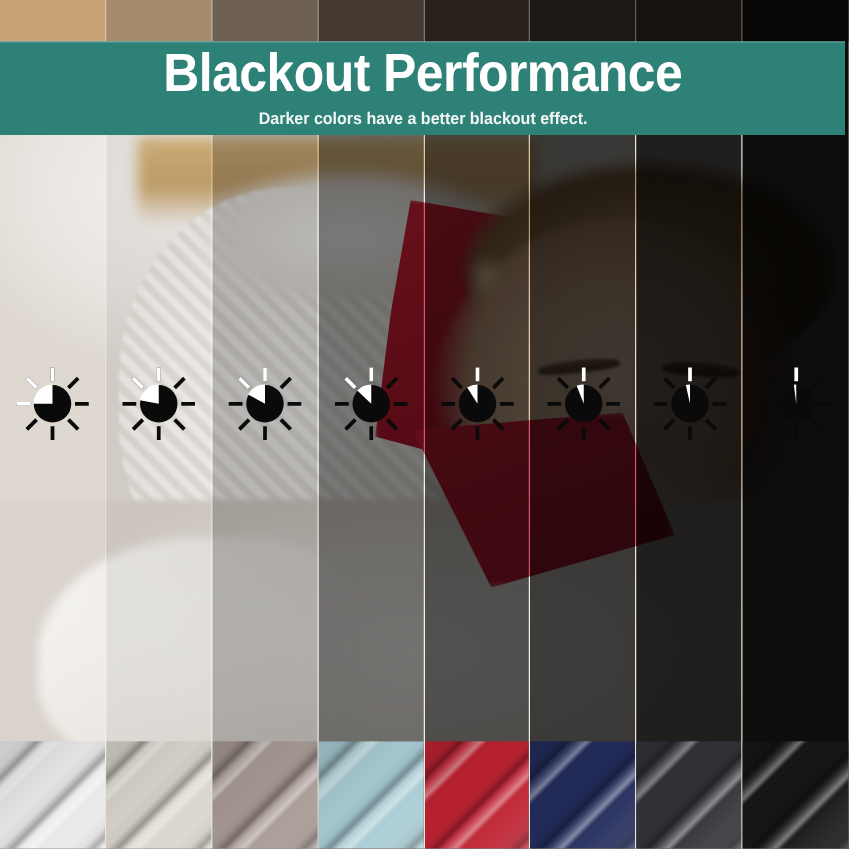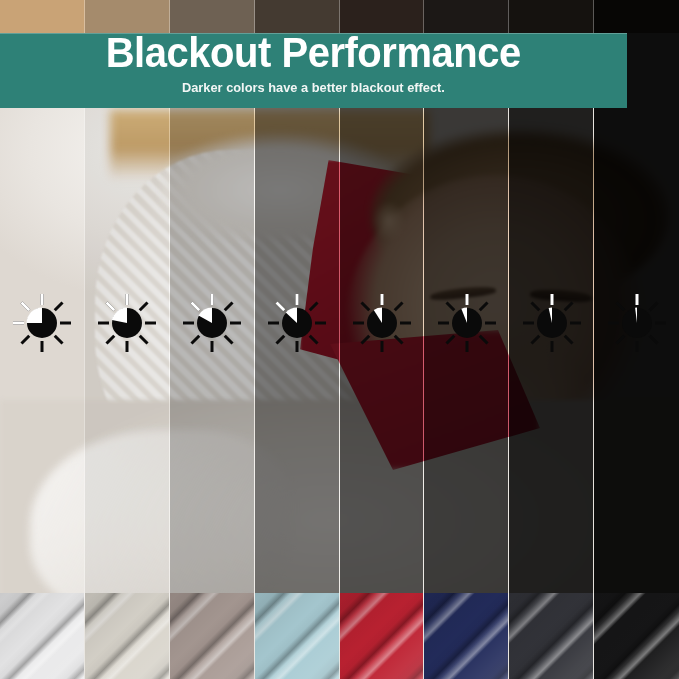--- a/index.html
+++ b/index.html
@@ -128,24 +128,24 @@
   .col:last-child { border-right:none; }
   .col .shade { position:absolute; inset:0; }
 
   
   .topstrip { position:absolute; left:0; top:0; width:679px; height:33px; display:flex; z-index:6; }
   .topstrip .tsw { height:33px; border-right:1px solid rgba(255,255,255,.30); }
   .topstrip .tsw:last-child { border-right:none; }
 
   
   .banner {
-    position:absolute; left:0; top:33px; width:627px; height:75px;
+    position:absolute; left:0; top:33px; width:676px; height:75px;
     background:#2e8177;
     z-index:8;
-    display:flex; flex-direction:column; align-items:center; justify-content:flex-start;
+    display:flex; flex-direction:column; align-items:center; justify-content:center;
     box-shadow:0 1px 0 rgba(255,255,255,.25) inset;
   }
   .banner-title {
     color:#ffffff;
     font-size:43px;
     font-weight:700;
     letter-spacing:-0.5px;
     line-height:1;
     font-family:"Liberation Sans", sans-serif;
     transform:scaleX(.93);

